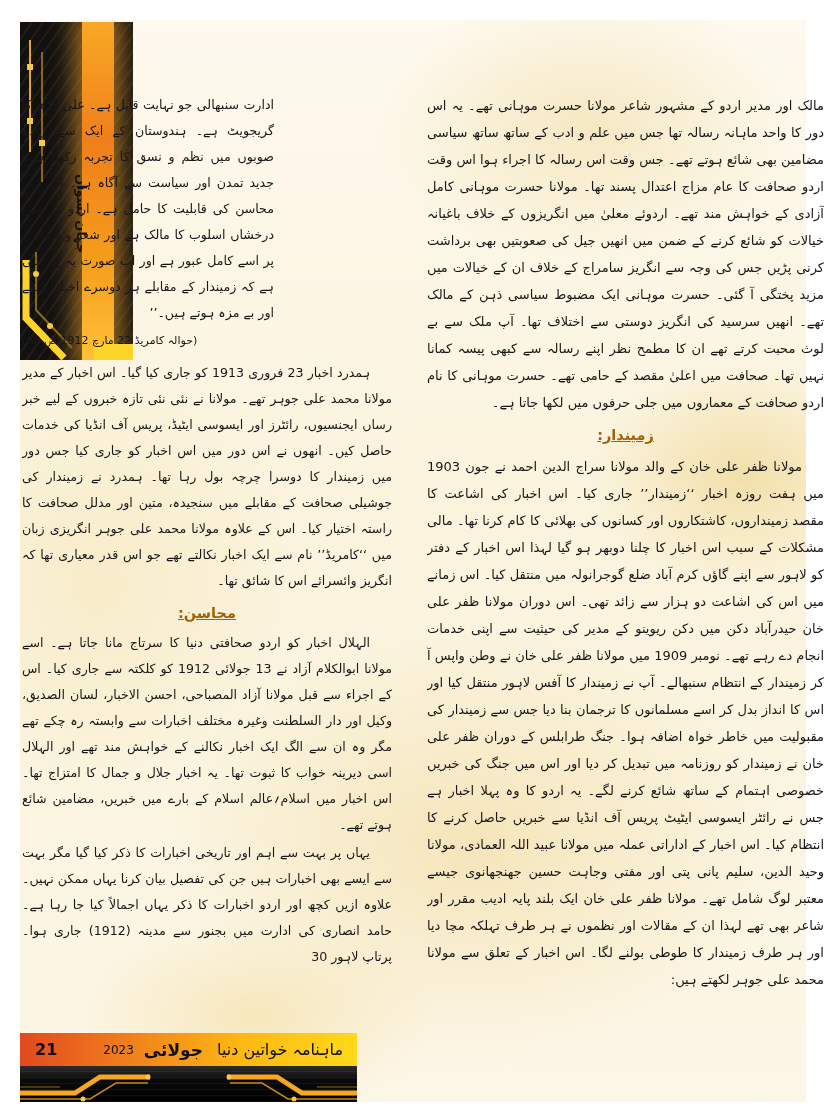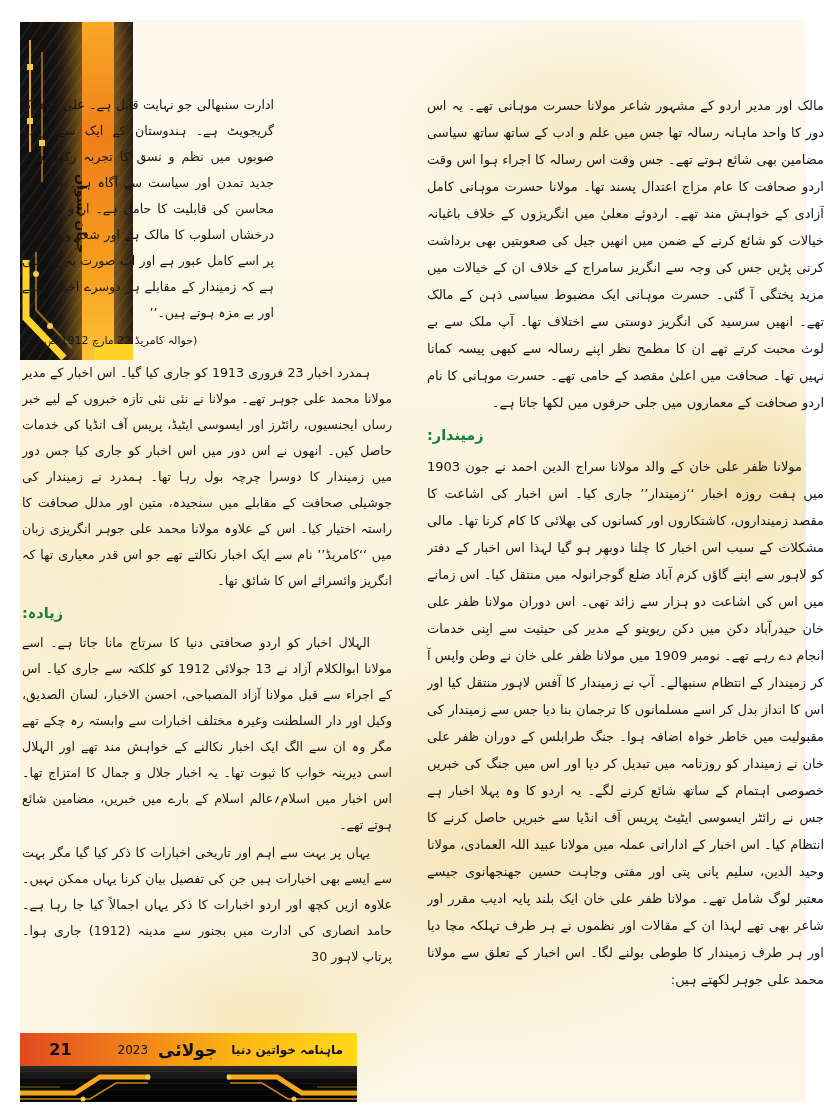--- a/index.html
+++ b/index.html
@@ -45,31 +45,31 @@
     position:absolute;
     color:#171717;
     text-align:justify;
     overflow:hidden;
   }
   .col-right{left:427px;top:92px;width:397px;height:900px;font-size:13px;line-height:27px;}
   .col-left{left:22px;top:92px;width:370px;height:960px;font-size:12.6px;line-height:26px;}
   .col p{margin:0 0 2px 0;}
   .col p.indent{text-indent:22px;}
   .sidebar-spacer{float:right;width:118px;height:258px;} 
-  .heading{font-weight:bold;font-size:14.5px;color:#15803d;margin:6px 0 4px 0;text-align:left;}
+  .heading{font-weight:bold;font-size:14.5px;color:#a16207;margin:6px 0 4px 0;text-align:center;text-decoration:underline;}
   .citation{font-size:11px;text-align:left;margin:2px 0 6px 0;}
   
   .footer-bar{
     position:absolute;left:20px;top:1033px;width:337px;height:33px;
     background:linear-gradient(90deg,#e2491f 0%,#ef7c1c 30%,#fdb713 65%,#ffd91a 100%);
     display:flex;align-items:center;
     padding:0 14px;box-sizing:border-box;
     color:#10101e;
   }
-  .footer-bar .mag{font-size:12px;font-weight:bold;}
+  .footer-bar .mag{font-size:16px;font-weight:normal;}
   .footer-bar .month{font-size:17px;font-weight:bold;margin-right:14px;}
   .footer-bar .year{font-size:12px;font-weight:normal;margin-right:10px;}
   .footer-bar .pagenum{font-size:16px;font-weight:bold;margin-right:46px;}
   .circuit-band{
     position:absolute;left:20px;top:1066px;width:337px;height:36px;
     background:
       repeating-linear-gradient(0deg, rgba(255,255,255,0.05) 0 1px, rgba(0,0,0,0) 1px 6px),
       linear-gradient(180deg,#2c2c2c 0%,#0a0a0a 40%,#000 100%);
     overflow:hidden;
   }
@@ -104,21 +104,21 @@
     <div class="heading">زمیندار:</div>
     <p class="indent">مولانا ظفر علی خان کے والد مولانا سراج الدین احمد نے جون 1903 میں ہفت روزہ اخبار ‘‘زمیندار’’ جاری کیا۔ اس اخبار کی اشاعت کا مقصد زمینداروں، کاشتکاروں اور کسانوں کی بھلائی کا کام کرنا تھا۔ مالی مشکلات کے سبب اس اخبار کا چلنا دوبھر ہو گیا لہذا اس اخبار کے دفتر کو لاہور سے اپنے گاؤں کرم آباد ضلع گوجرانولہ میں منتقل کیا۔ اس زمانے میں اس کی اشاعت دو ہزار سے زائد تھی۔ اس دوران مولانا ظفر علی خان حیدرآباد دکن میں دکن ریوینو کے مدیر کی حیثیت سے اپنی خدمات انجام دے رہے تھے۔ نومبر 1909 میں مولانا ظفر علی خان نے وطن واپس آ کر زمیندار کے انتظام سنبھالے۔ آپ نے زمیندار کا آفس لاہور منتقل کیا اور اس کا انداز بدل کر اسے مسلمانوں کا ترجمان بنا دیا جس سے زمیندار کی مقبولیت میں خاطر خواہ اضافہ ہوا۔ جنگ طرابلس کے دوران ظفر علی خان نے زمیندار کو روزنامہ میں تبدیل کر دیا اور اس میں جنگ کی خبریں خصوصی اہتمام کے ساتھ شائع کرنے لگے۔ یہ اردو کا وہ پہلا اخبار ہے جس نے رائٹر ایسوسی ایٹیٹ پریس آف انڈیا سے خبریں حاصل کرنے کا انتظام کیا۔ اس اخبار کے اداراتی عملہ میں مولانا عبید اللہ العمادی، مولانا وحید الدین، سلیم پانی پتی اور مفتی وجاہت حسین جھنجھانوی جیسے معتبر لوگ شامل تھے۔ مولانا ظفر علی خان ایک بلند پایہ ادیب مقرر اور شاعر بھی تھے لہذا ان کے مقالات اور نظموں نے ہر طرف تہلکہ مچا دیا اور ہر طرف زمیندار کا طوطی بولنے لگا۔ اس اخبار کے تعلق سے مولانا محمد علی جوہر لکھتے ہیں:</p>
 
   </div>
 
   <div class="col col-left">
     <div class="sidebar-spacer"></div>
     <p>ادارت سنبھالی جو نہایت قابل ہے۔ علی گڑھ کا گریجویٹ ہے۔ ہندوستان کے ایک سے زیادہ صوبوں میں نظم و نسق کا تجربہ رکھتا ہے۔ جدید تمدن اور سیاست سے آگاہ ہے۔ انگریزی محاسن کی قابلیت کا حامل ہے۔ اردو نثر میں درخشاں اسلوب کا مالک ہے اور شعر و شاعری پر اسے کامل عبور ہے اور اب صورت یہ ہو گئی ہے کہ زمیندار کے مقابلے ہر دوسرے اخبار پھیکے اور بے مزہ ہوتے ہیں۔’’</p>
     <div class="citation">(حوالہ کامریڈ 22 مارچ 1912 ص 68)</div>
     <p class="indent">ہمدرد اخبار 23 فروری 1913 کو جاری کیا گیا۔ اس اخبار کے مدیر مولانا محمد علی جوہر تھے۔ مولانا نے نئی نئی تازہ خبروں کے لیے خبر رساں ایجنسیوں، رائٹرز اور ایسوسی ایٹیڈ، پریس آف انڈیا کی خدمات حاصل کیں۔ انھوں نے اس دور میں اس اخبار کو جاری کیا جس دور میں زمیندار کا دوسرا چرچہ بول رہا تھا۔ ہمدرد نے زمیندار کی جوشیلی صحافت کے مقابلے میں سنجیدہ، متین اور مدلل صحافت کا راستہ اختیار کیا۔ اس کے علاوہ مولانا محمد علی جوہر انگریزی زبان میں ‘‘کامریڈ’’ نام سے ایک اخبار نکالتے تھے جو اس قدر معیاری تھا کہ انگریز وائسرائے اس کا شائق تھا۔</p>
-    <div class="heading">زیادہ:</div>
+    <div class="heading">محاسن:</div>
     <p class="indent">الہلال اخبار کو اردو صحافتی دنیا کا سرتاج مانا جاتا ہے۔ اسے مولانا ابوالکلام آزاد نے 13 جولائی 1912 کو کلکتہ سے جاری کیا۔ اس کے اجراء سے قبل مولانا آزاد المصباحی، احسن الاخبار، لسان الصدیق، وکیل اور دار السلطنت وغیرہ مختلف اخبارات سے وابستہ رہ چکے تھے مگر وہ ان سے الگ ایک اخبار نکالنے کے خواہش مند تھے اور الہلال اسی دیرینہ خواب کا ثبوت تھا۔ یہ اخبار جلال و جمال کا امتزاج تھا۔ اس اخبار میں اسلام؍عالم اسلام کے بارے میں خبریں، مضامین شائع ہوتے تھے۔</p>
     <p class="indent">یہاں پر بہت سے اہم اور تاریخی اخبارات کا ذکر کیا گیا مگر بہت سے ایسے بھی اخبارات ہیں جن کی تفصیل بیان کرنا یہاں ممکن نہیں۔ علاوہ ازیں کچھ اور اردو اخبارات کا ذکر یہاں اجمالاً کیا جا رہا ہے۔ حامد انصاری کی ادارت میں بجنور سے مدینہ (1912) جاری ہوا۔ پرتاپ لاہور 30</p>
   </div>
 
   <div class="footer-bar">
     <span class="mag">ماہنامہ خواتین دنیا</span>
     <span class="month">جولائی</span>
     <span class="year">2023</span>
     <span class="pagenum">21</span>
   </div>

